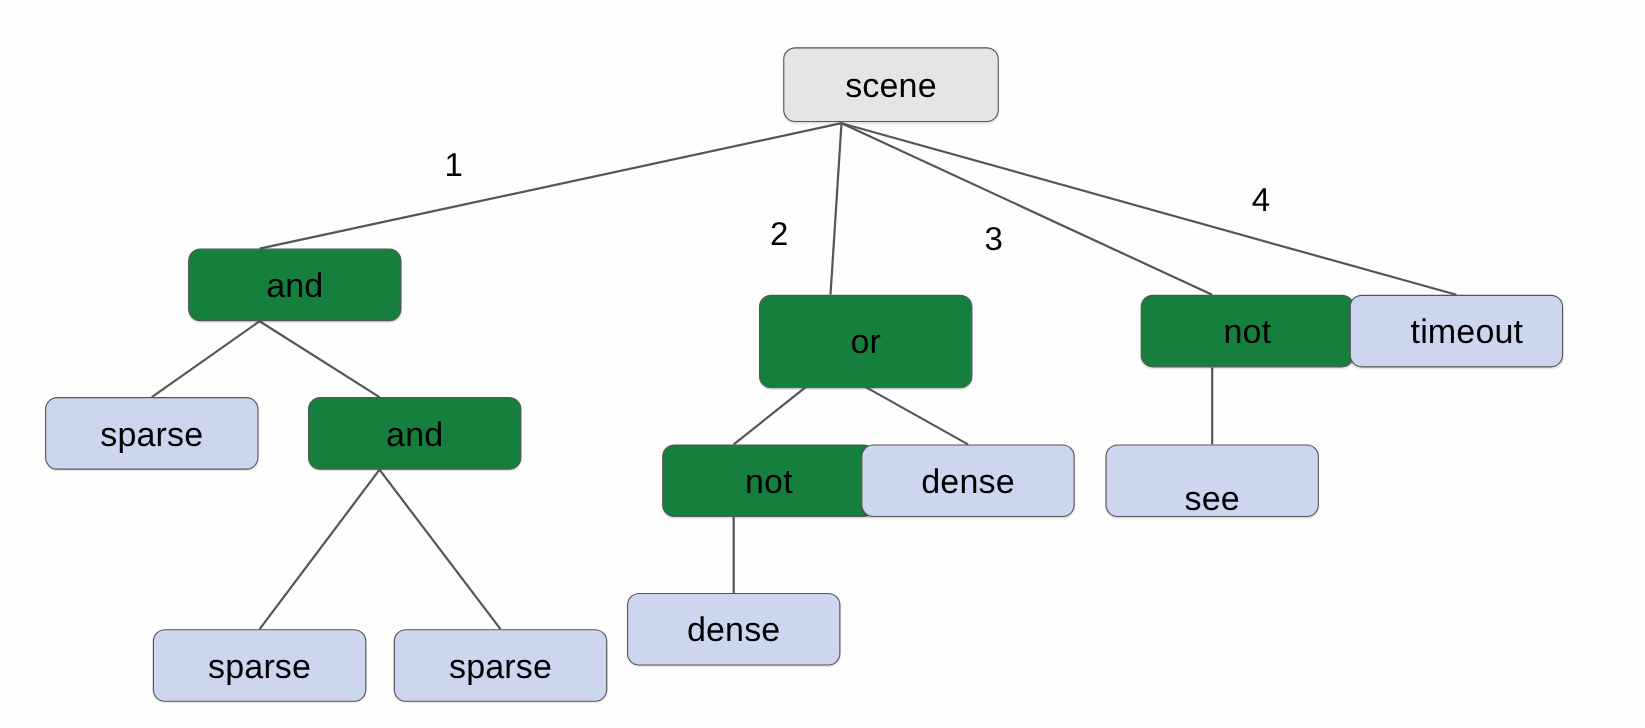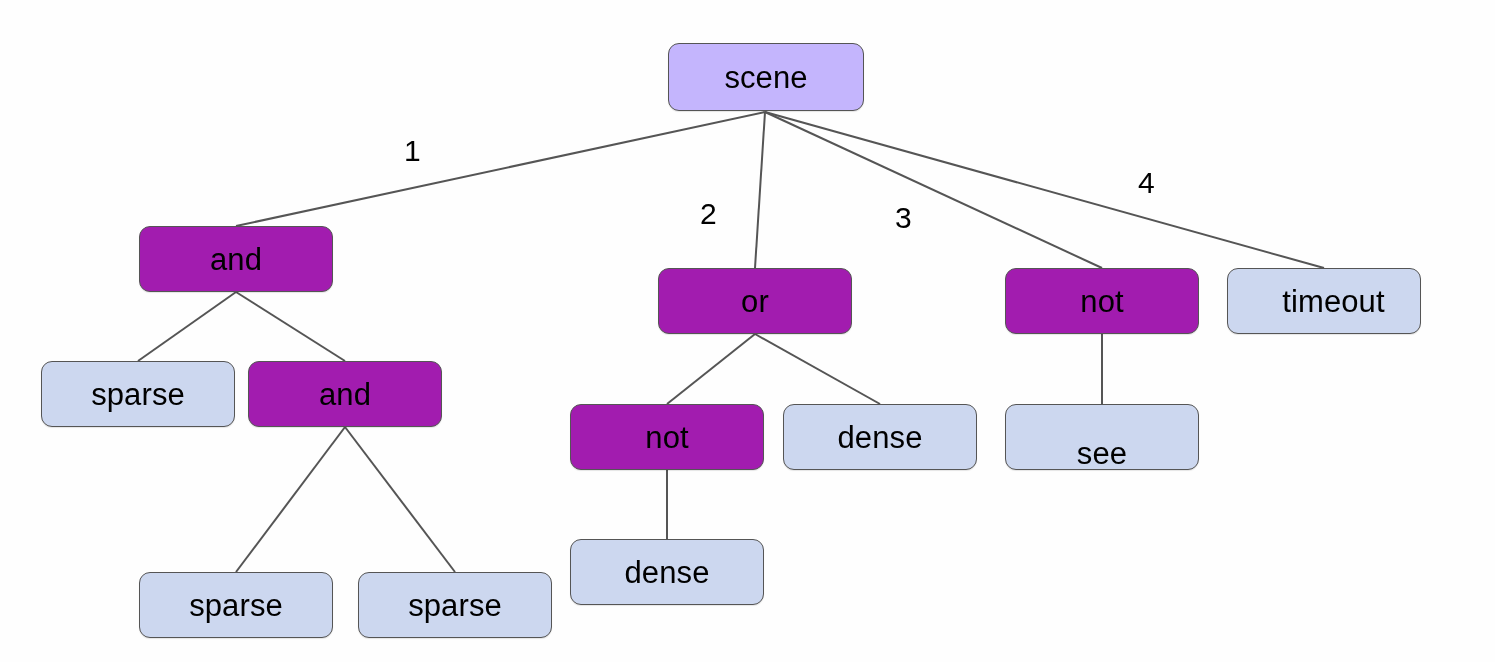--- a/index.html
+++ b/index.html
@@ -33,27 +33,29 @@
     display: flex;
     align-items: center;
     justify-content: center;
     font-size: 31px;
     color: #000000;
     line-height: 1;
     letter-spacing: 0.1px;
     box-shadow: 0 1px 1px rgba(0,0,0,0.10);
   }
   .node-op {
-    background: #a21caf;
+    background: #15803d;
+    margin-left: 32px;
   }
   .node-leaf {
     background: #ccd7ef;
   }
   .node-root {
-    background: #c4b5fd;
+    background: #e5e5e5;
+    margin-left: 44px;
   }
   .edge-label {
     position: absolute;
     font-size: 30px;
     color: #000000;
     line-height: 1;
     white-space: nowrap;
   }
 </style>
 </head>
@@ -86,21 +88,21 @@
       </div>
       <div class="node node-op" style="left: 248px; top: 361px; width: 194px; height: 66px;">
         <span>and</span>
       </div>
       <div class="node node-leaf" style="left: 139px; top: 572px; width: 194px; height: 66px;">
         <span>sparse</span>
       </div>
       <div class="node node-leaf" style="left: 358px; top: 572px; width: 194px; height: 66px;">
         <span>sparse</span>
       </div>
-      <div class="node node-op" style="left: 658px; top: 268px; width: 194px; height: 66px;">
+      <div class="node node-op" style="left: 658px; top: 268px; width: 194px; height: 85px;">
         <span>or</span>
       </div>
       <div class="node node-op" style="left: 570px; top: 404px; width: 194px; height: 66px;">
         <span>not</span>
       </div>
       <div class="node node-leaf" style="left: 783px; top: 404px; width: 194px; height: 66px;">
         <span>dense</span>
       </div>
       <div class="node node-leaf" style="left: 570px; top: 539px; width: 194px; height: 66px;">
         <span>dense</span>

